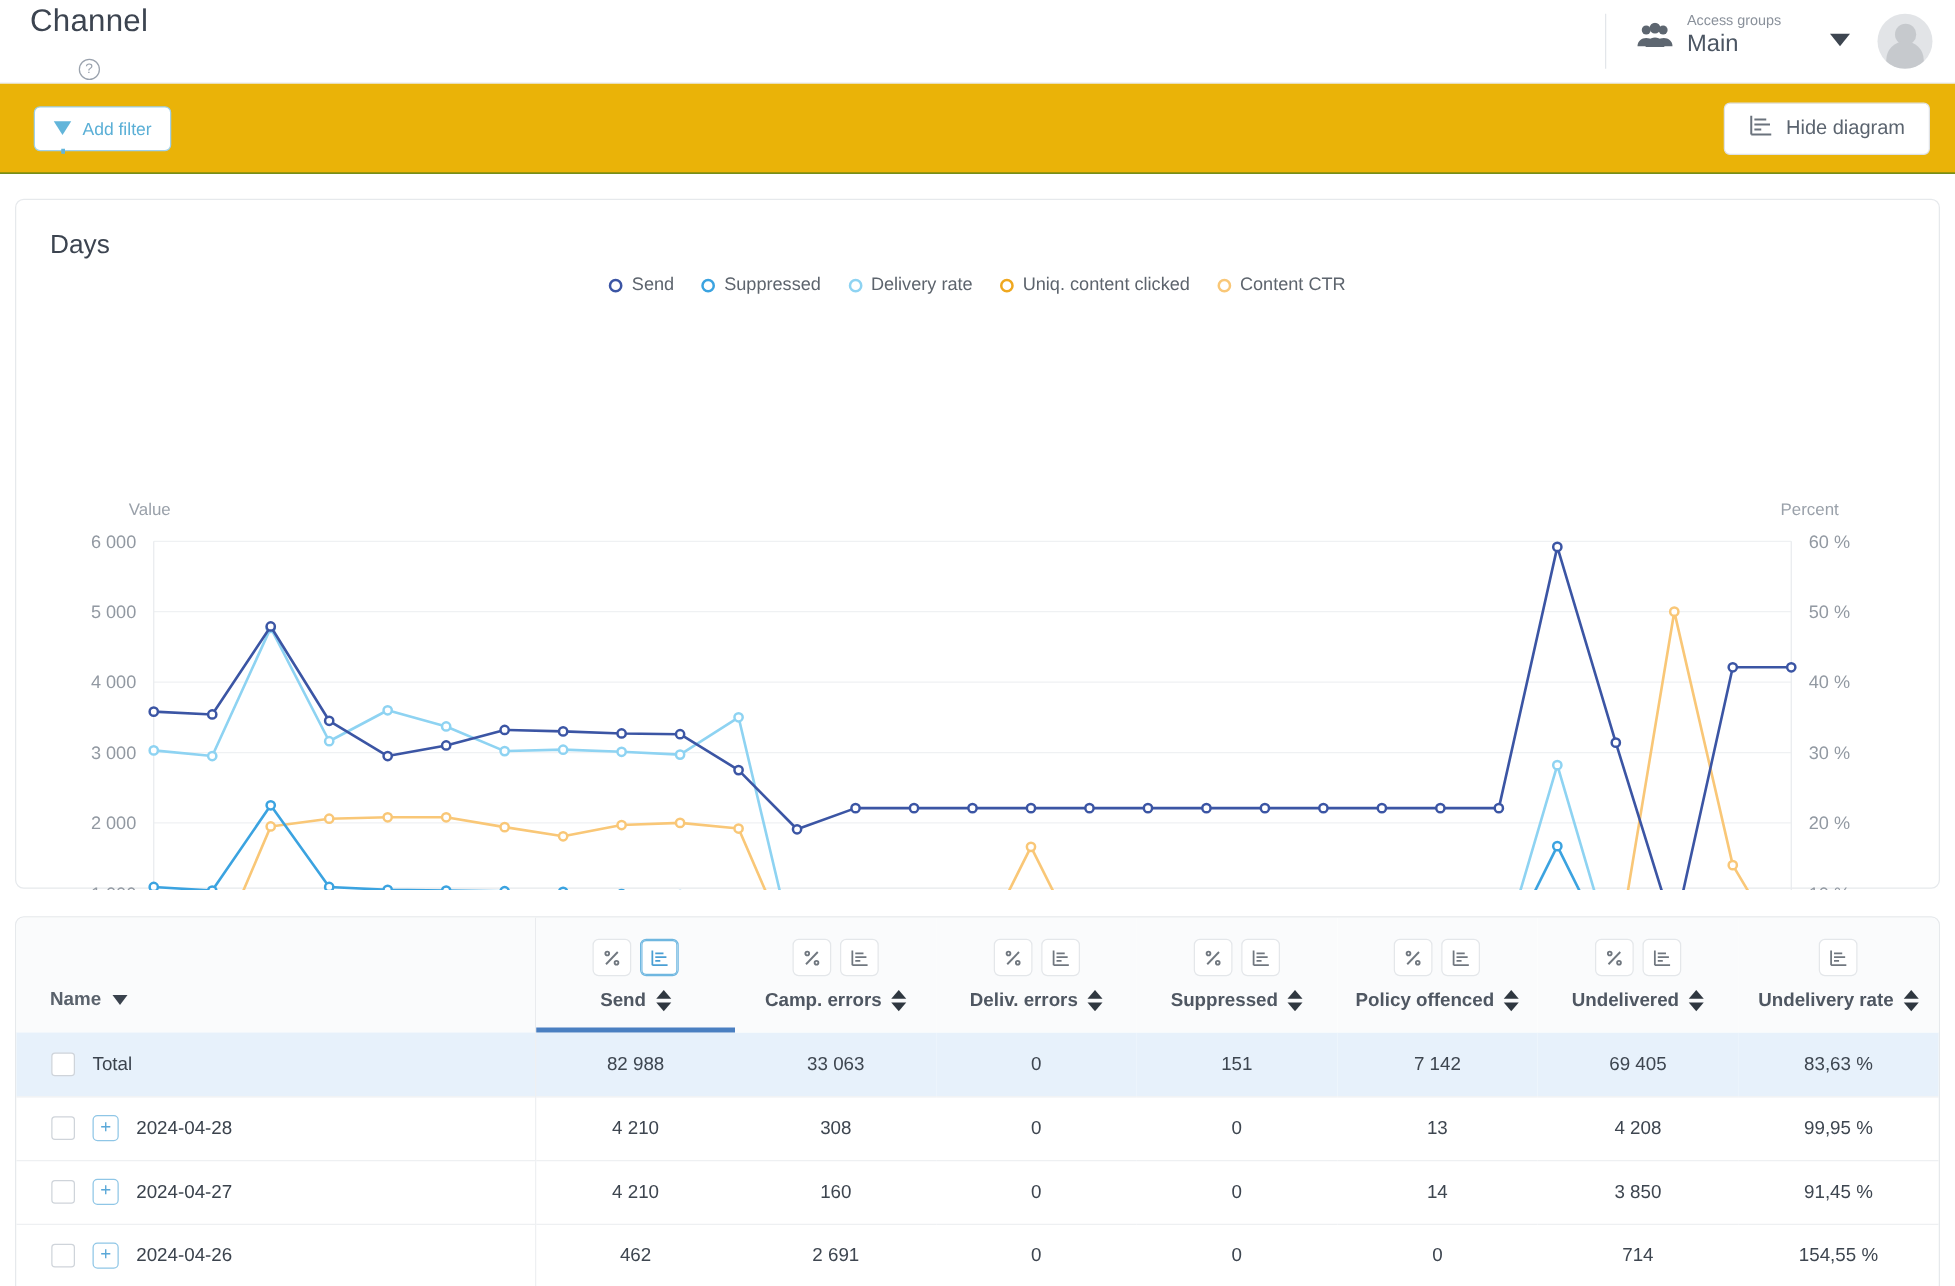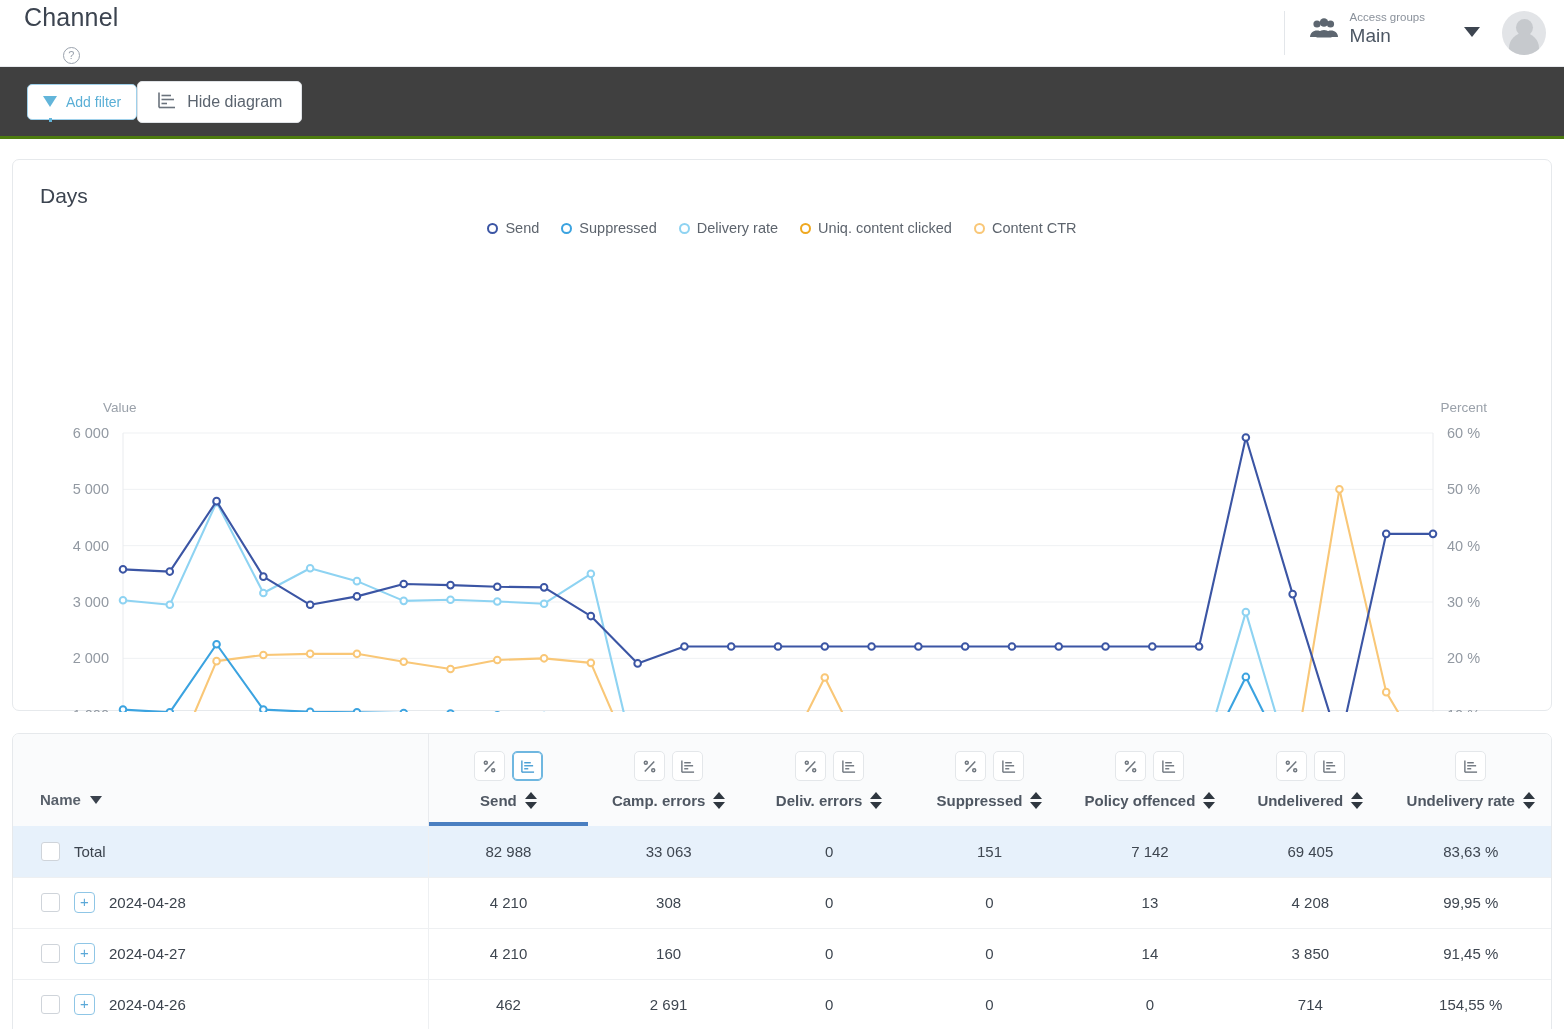--- a/index.html
+++ b/index.html
@@ -52,24 +52,24 @@
     border-radius: 50%; background: #c6c9cd; top: 8px; left: 13.5px;
   }
   .avatar::after {
     content: ""; position: absolute; width: 30px; height: 22px;
     border-radius: 15px 15px 0 0; background: #c6c9cd; bottom: 0; left: 7px;
   }
 
   
   .filterbar {
     height: 72px;
-    display: flex; align-items: center; 
+    display: flex; align-items: center; justify-content: space-between;
     padding: 0 20px 0 27px;
-    background: #404040;
-    border-bottom: 3px solid #4d7c0f;
+    background: #eab308;
+    border-bottom: 1px solid #4d7c0f;
   }
   .btn-outline-blue {
     display: inline-flex; align-items: center; gap: 9px;
     height: 36px; padding: 0 15px;
     border: 1px solid #9ed0ea; border-radius: 5px;
     background: #fff; color: #5aafd6; font-size: 14px; cursor: pointer;
   }
   .funnel {
     width: 0; height: 0;
     border-left: 7px solid transparent; border-right: 7px solid transparent;
@@ -99,21 +99,21 @@
     gap: 22px; margin-top: 12px;
   }
   .legend-item { display: flex; align-items: center; gap: 7px; font-size: 14.5px; color: #5d646d; cursor: pointer; }
   .legend-dot {
     width: 11px; height: 11px; border-radius: 50%;
     border: 2.4px solid #000; background: #fff; box-sizing: border-box;
   }
 
   .axis-cap { position: absolute; font-size: 13.5px; color: #9aa1aa; }
   .cap-value { left: 90px; top: 240px; }
-  .cap-percent { right: 64px; top: 240px; }
+  .cap-percent { right: 80px; top: 240px; }
 
   .plot-wrap { position: absolute; left: 0; top: 0; width: 100%; height: 100%; }
 
   
   .table-card {
     margin: 22px 12px 0 12px;
     border: 1px solid #e6e9ec; border-radius: 7px 7px 0 0;
     background: #fff; overflow: hidden;
   }
   table { width: 100%; border-collapse: collapse; table-layout: fixed; }

